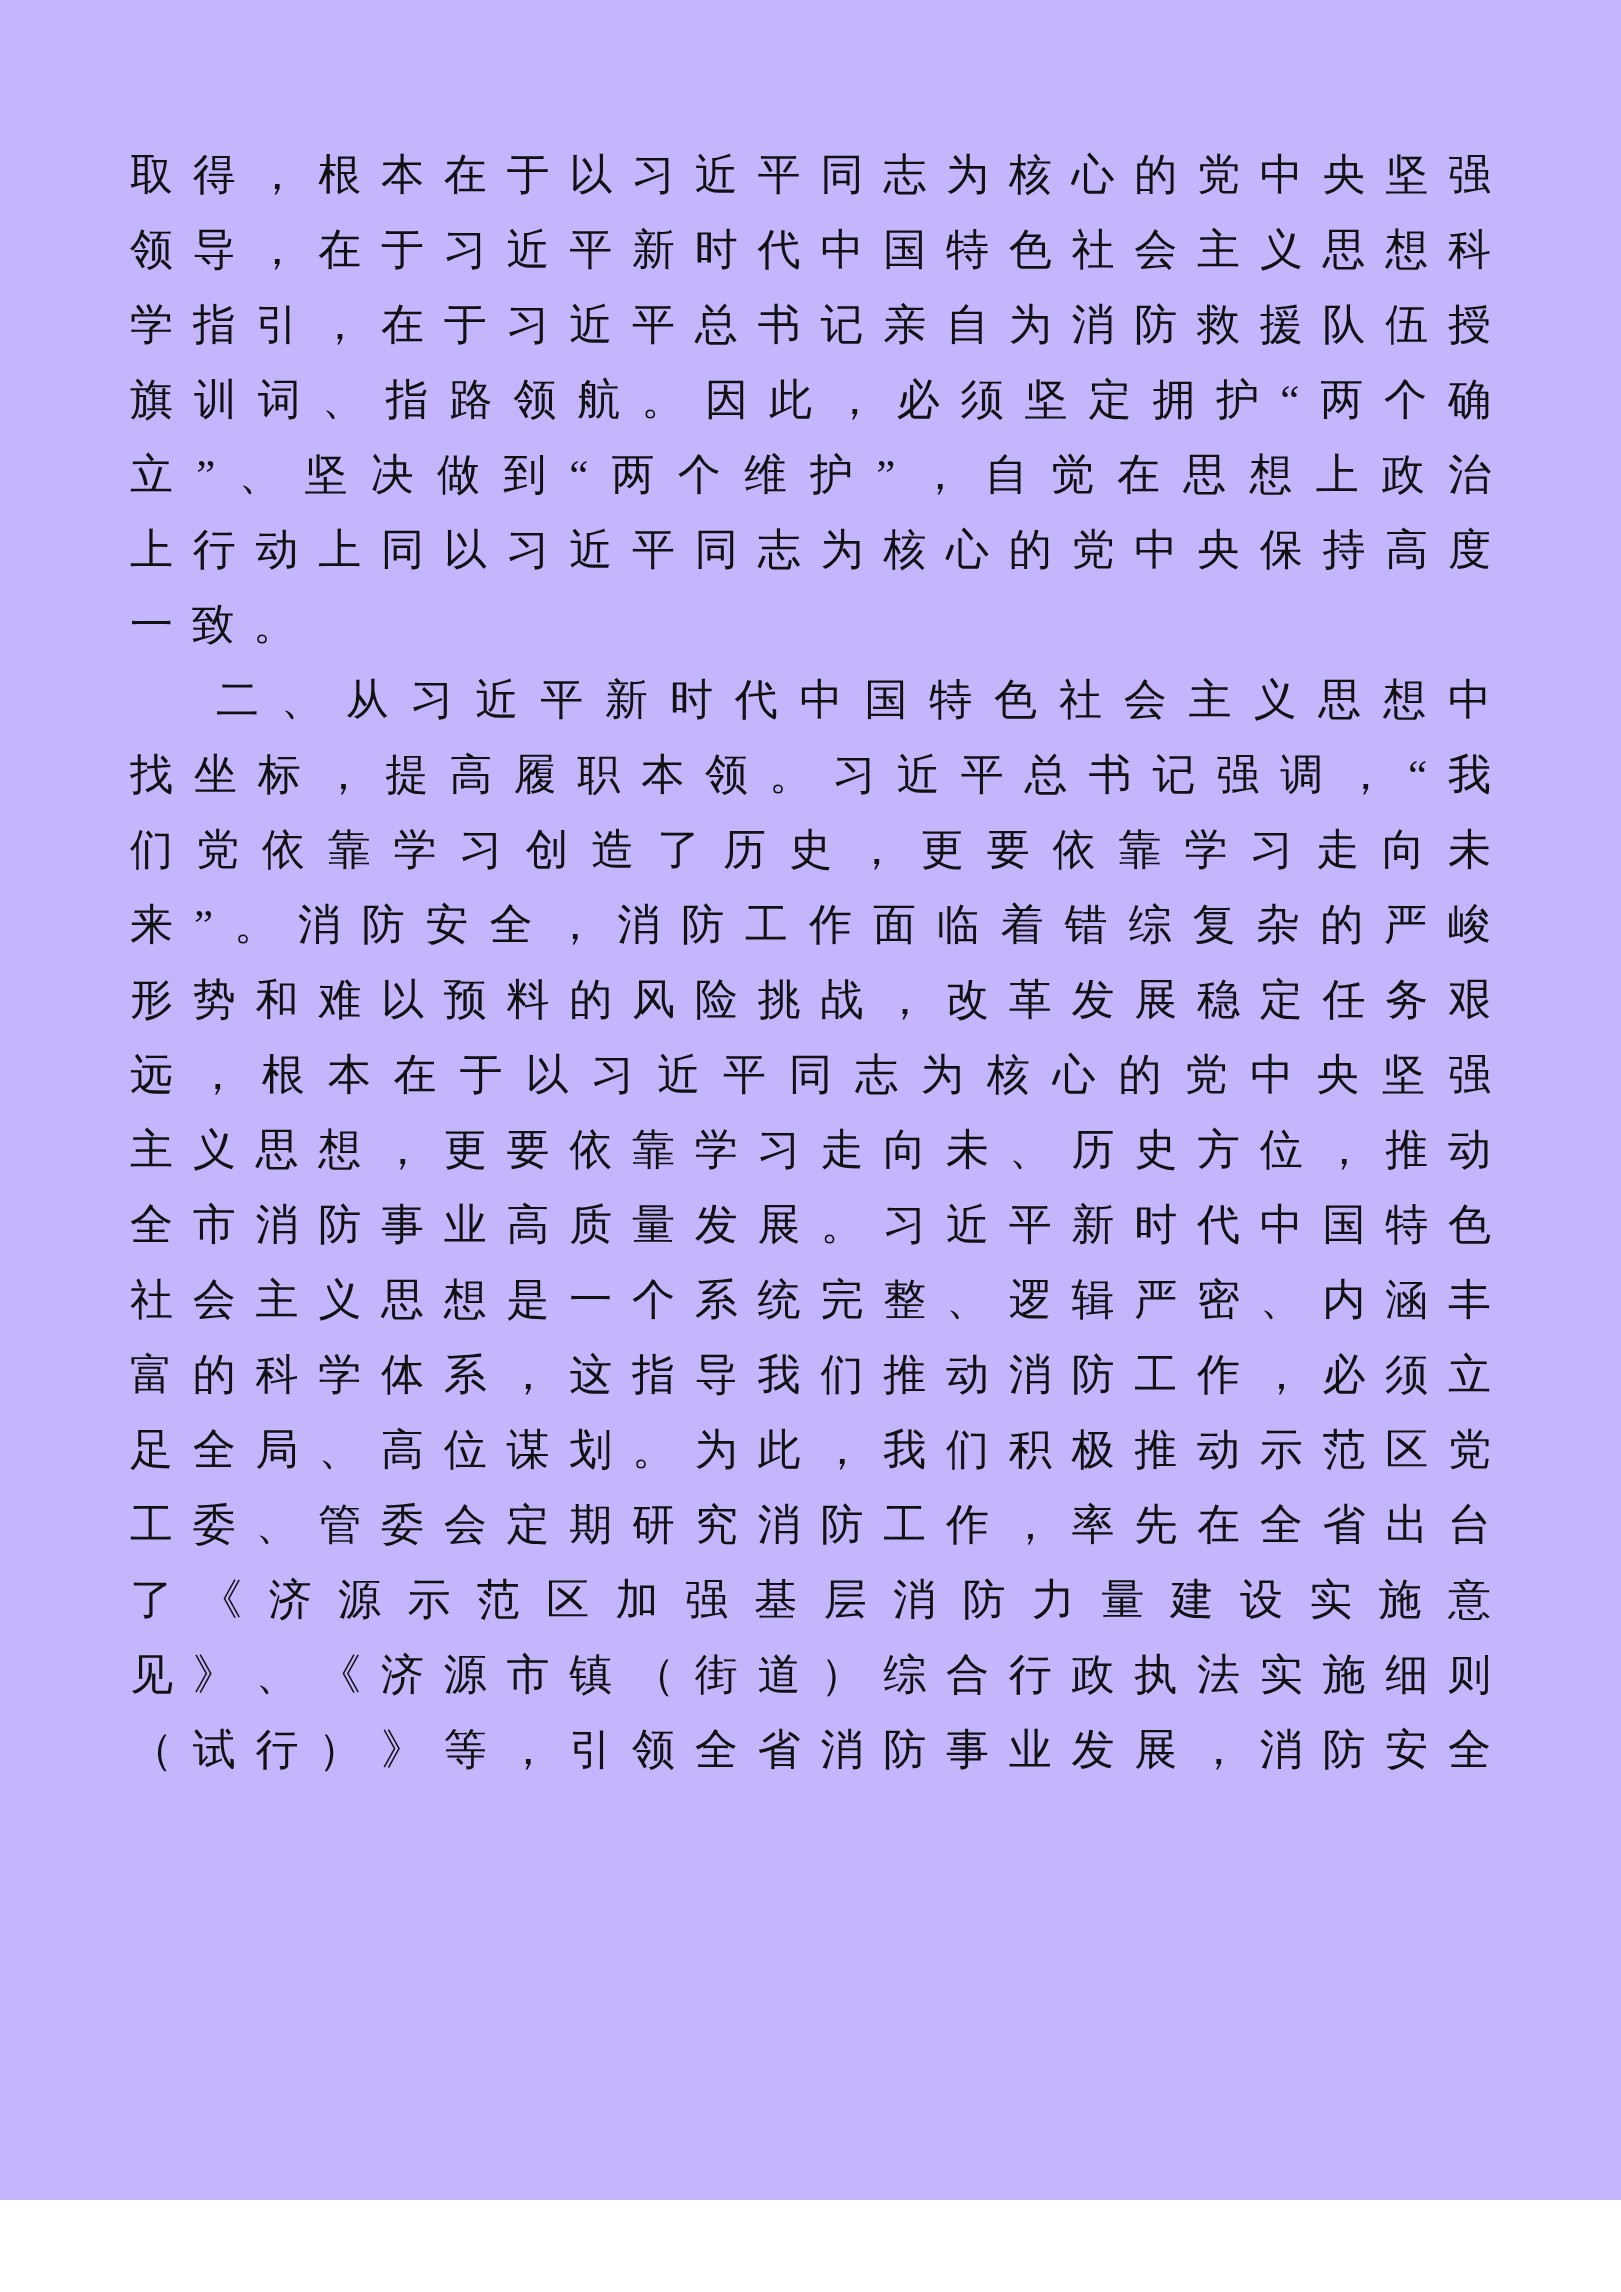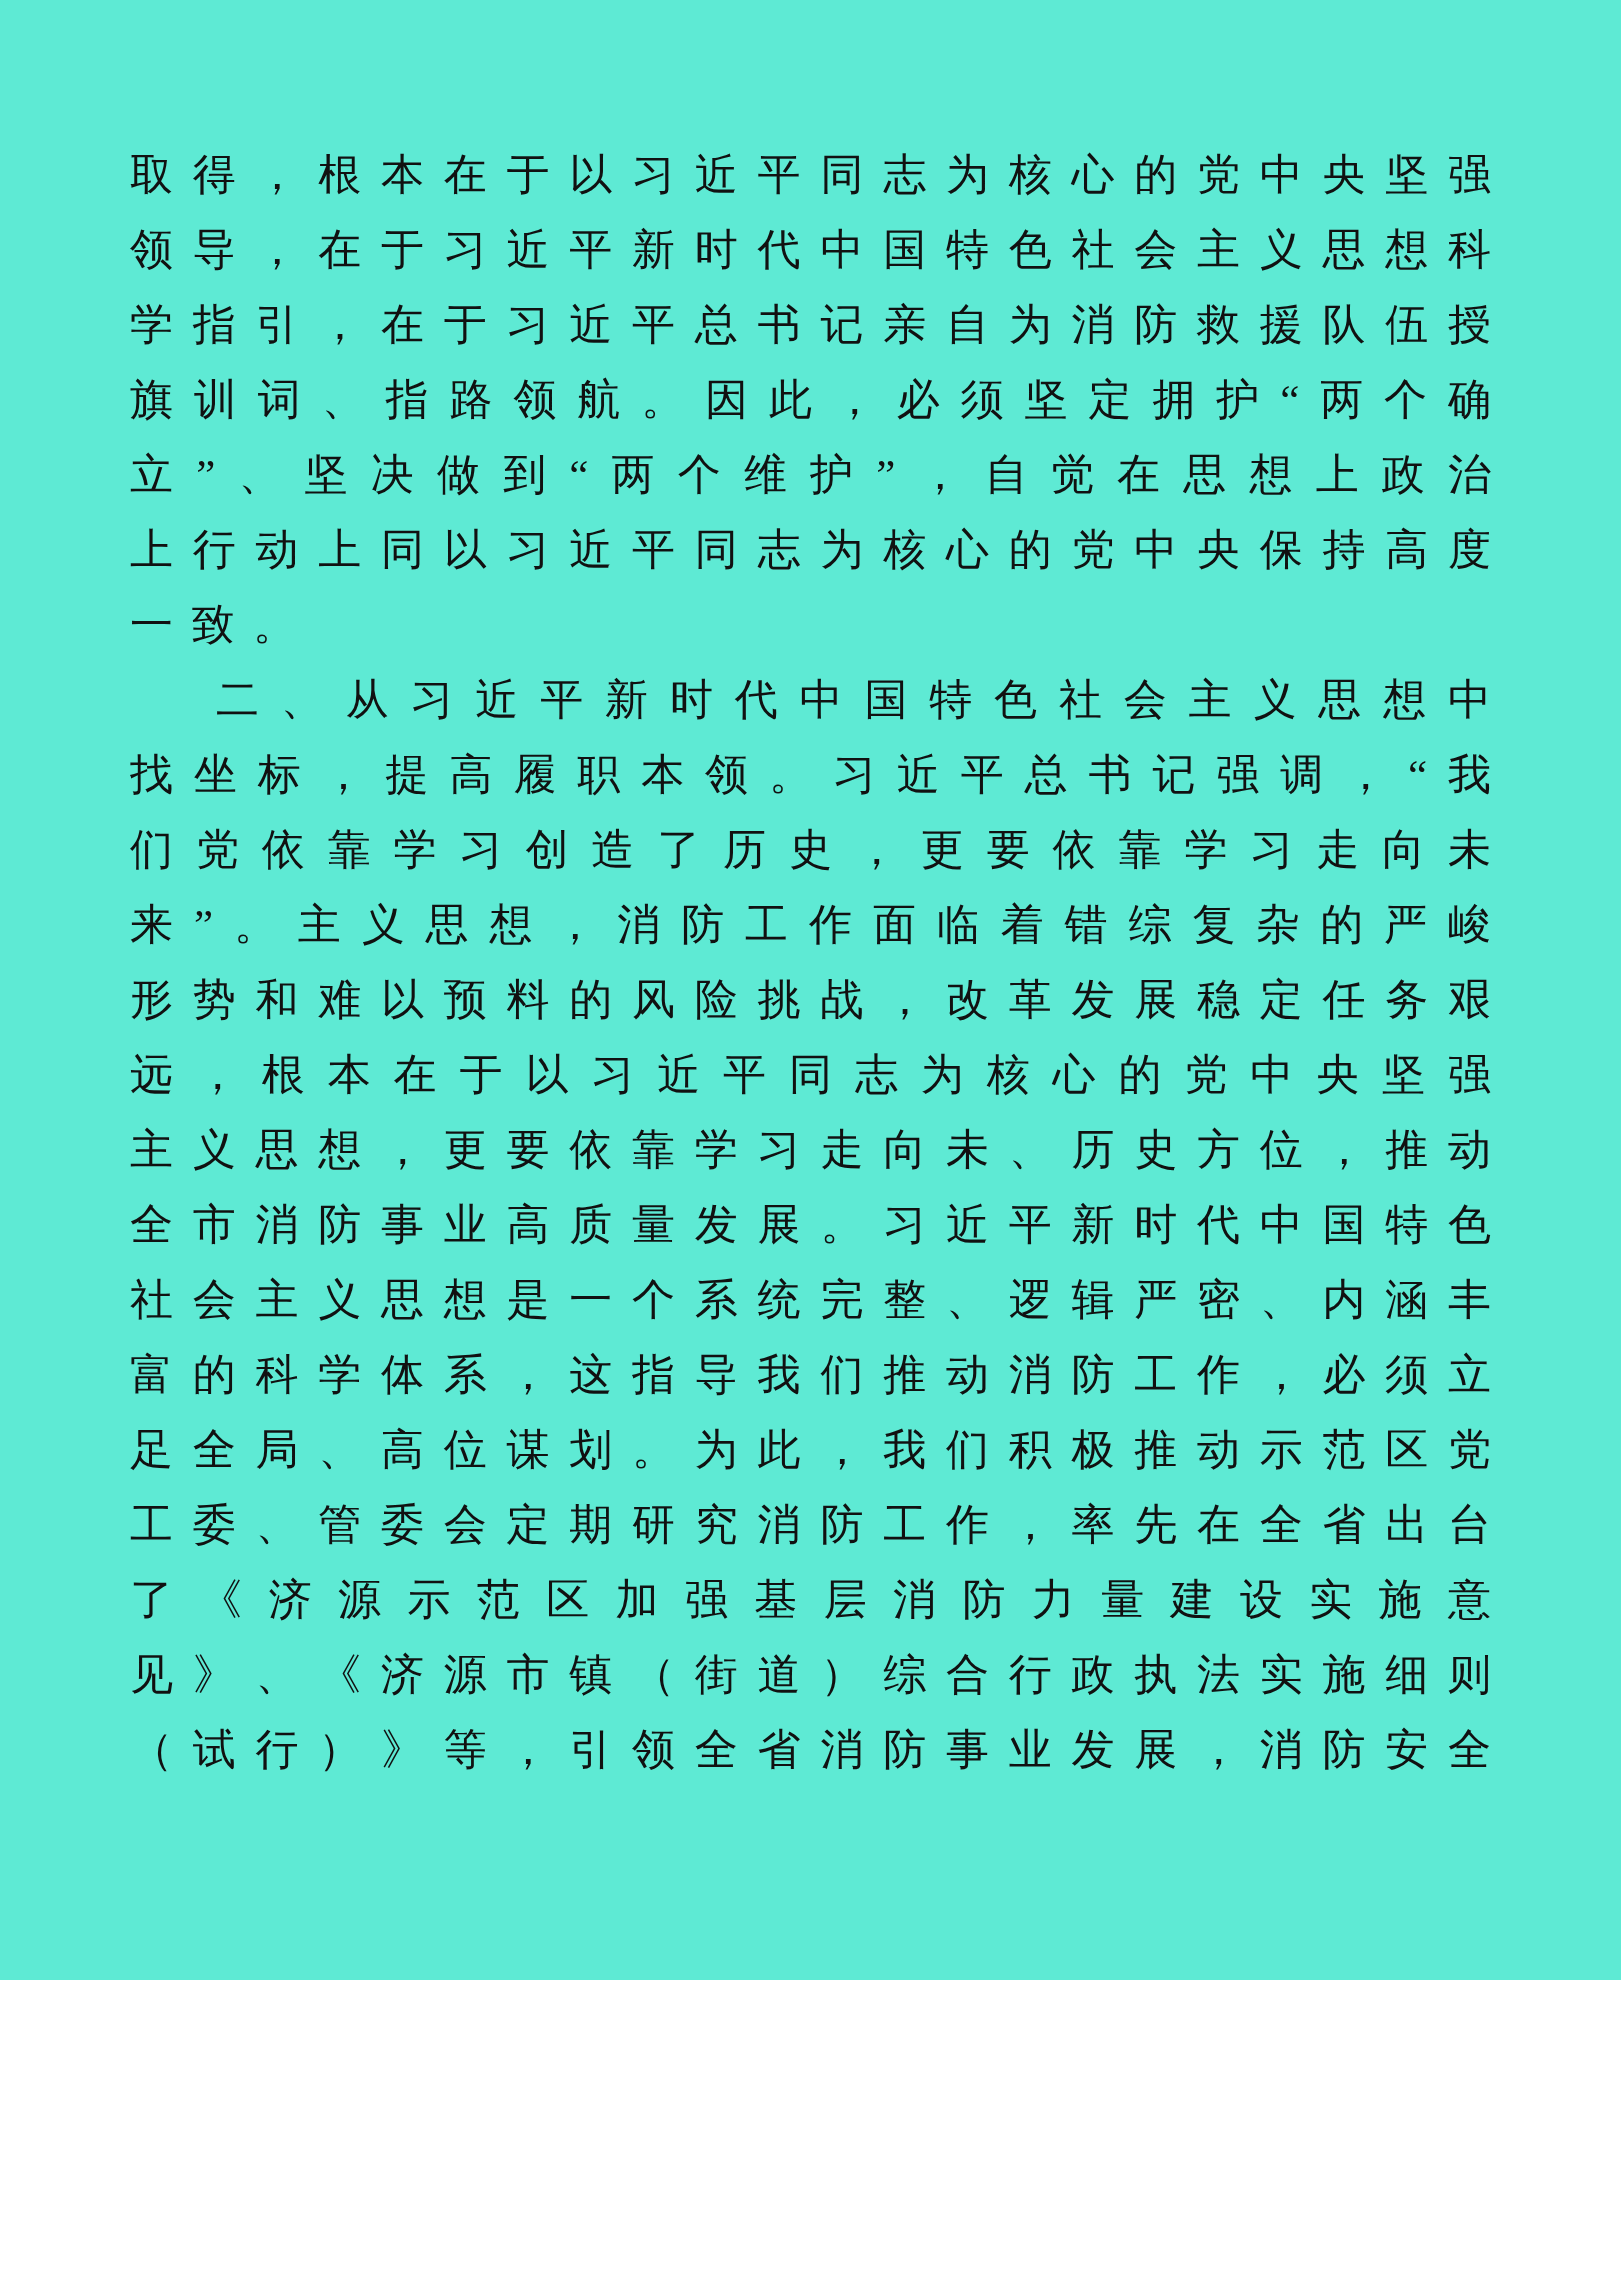--- a/index.html
+++ b/index.html
@@ -13,22 +13,22 @@
     position: relative;
     font-family: "Liberation Serif", "DejaVu Serif", serif;
     color: #111111;
     overflow: hidden;
   }
   .page {
     position: absolute;
     left: 0;
     top: 0;
     width: 1621px;
-    height: 1980px;
-    background: #5eead4;
+    height: 2200px;
+    background: #c4b5fd;
   }
   .doc {
     position: absolute;
     left: 130px;
     top: 137px;
     width: 1361px;
   }
   .line {
     font-size: 43px;
     height: 75px;
@@ -55,21 +55,21 @@
       <div class="line full">取得，根本在于以习近平同志为核心的党中央坚强</div>
       <div class="line full">领导，在于习近平新时代中国特色社会主义思想科</div>
       <div class="line full">学指引，在于习近平总书记亲自为消防救援队伍授</div>
       <div class="line full">旗训词、指路领航。因此，必须坚定拥护“两个确</div>
       <div class="line full">立”、坚决做到“两个维护”，自觉在思想上政治</div>
       <div class="line full">上行动上同以习近平同志为核心的党中央保持高度</div>
       <div class="line">一致。</div>
       <div class="line indent full">二、从习近平新时代中国特色社会主义思想中</div>
       <div class="line full">找坐标，提高履职本领。习近平总书记强调，“我</div>
       <div class="line full">们党依靠学习创造了历史，更要依靠学习走向未</div>
-      <div class="line full">来”。主义思想，消防工作面临着错综复杂的严峻</div>
+      <div class="line full">来”。消防安全，消防工作面临着错综复杂的严峻</div>
       <div class="line full">形势和难以预料的风险挑战，改革发展稳定任务艰</div>
       <div class="line full">远，根本在于以习近平同志为核心的党中央坚强</div>
       <div class="line full">主义思想，更要依靠学习走向未、历史方位，推动</div>
       <div class="line full">全市消防事业高质量发展。习近平新时代中国特色</div>
       <div class="line full">社会主义思想是一个系统完整、逻辑严密、内涵丰</div>
       <div class="line full">富的科学体系，这指导我们推动消防工作，必须立</div>
       <div class="line full">足全局、高位谋划。为此，我们积极推动示范区党</div>
       <div class="line full">工委、管委会定期研究消防工作，率先在全省出台</div>
       <div class="line full">了《济源示范区加强基层消防力量建设实施意</div>
       <div class="line full">见》、《济源市镇（街道）综合行政执法实施细则</div>

